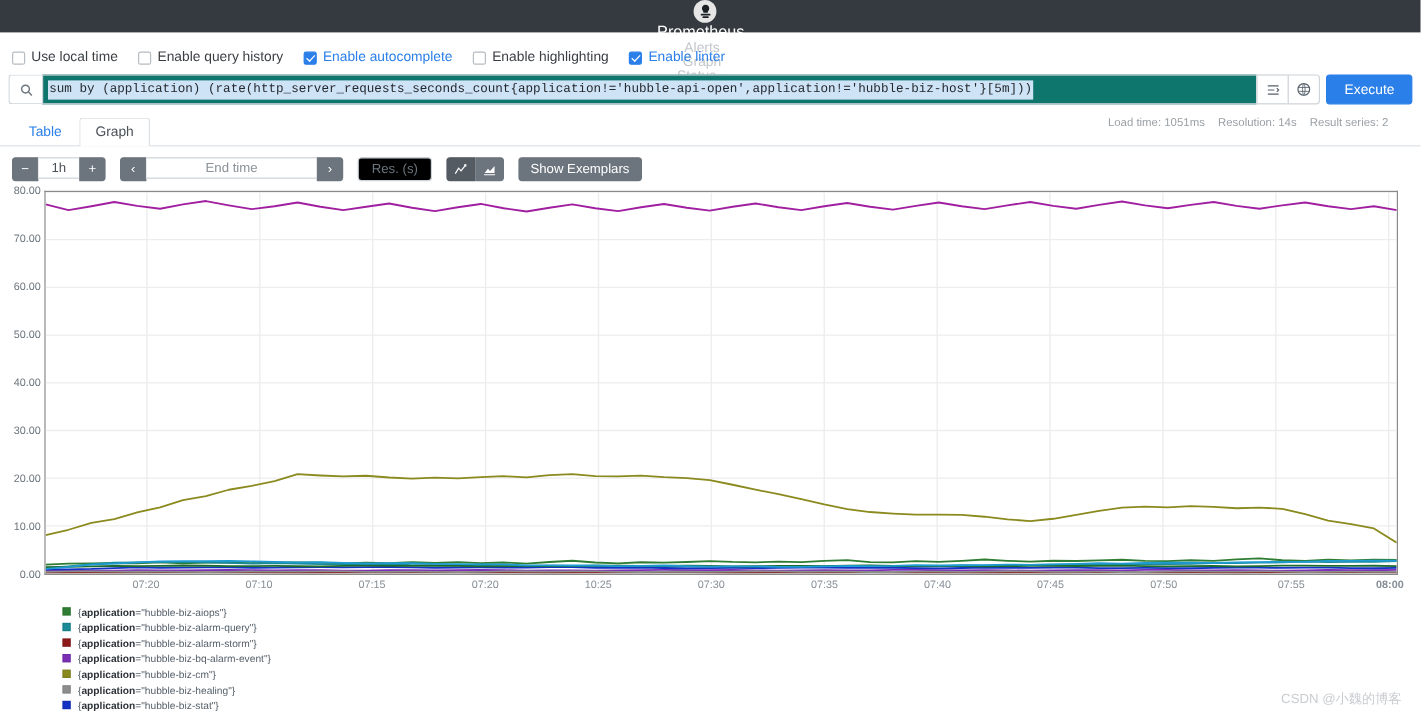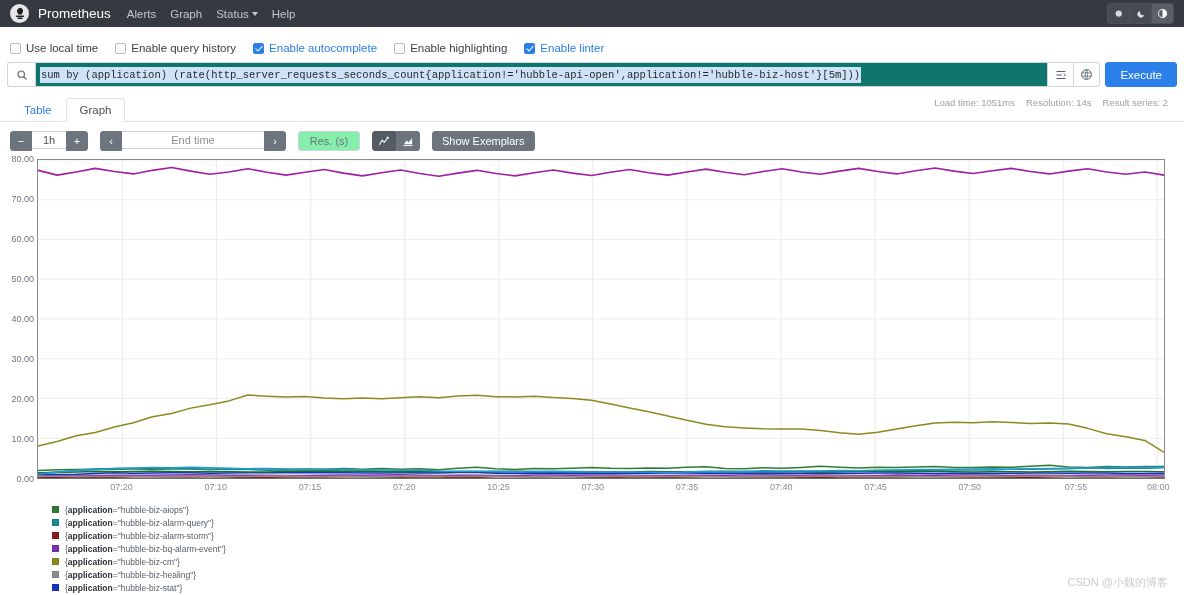--- a/index.html
+++ b/index.html
@@ -16,20 +16,21 @@
   }
 
   
   .navbar {
     height: 27px;
     background: #343a40;
     display: flex;
     align-items: center;
     padding: 0 10px;
     box-sizing: border-box;
+    flex-direction: column;
   }
   .brand-logo {
     width: 19px; height: 19px;
     border-radius: 50%;
     background: #e6e6e6;
     margin-right: 9px;
     display: flex; align-items: center; justify-content: center;
     flex: none;
   }
   .brand-name {
@@ -201,21 +202,21 @@
   .tab.active {
     color: #495057;
     background: #fff;
     border-color: #dee2e6 #dee2e6 #fff;
   }
   .meta-info {
     margin-left: auto;
     font-size: 9.5px;
     color: #9aa0a6;
     padding-bottom: 3px;
-    padding-right: 16px;
+    padding-right: 27px;
     display: flex;
     gap: 11px;
     white-space: nowrap;
   }
 
   
   .ctrl-row {
     display: flex;
     align-items: center;
     padding: 9px 0 0 10px;
@@ -244,21 +245,21 @@
     font-size: 11px;
     height: 18px;
     display: flex; align-items: center; justify-content: center;
     box-sizing: border-box;
     cursor: text;
   }
   .range-field { width: 34px; }
   .endtime-field { width: 142px; }
   .res-field {
     width: 62px;
-    background: #86efac;
+    background: #000000;
     color: #6c757d;
     border: 1px solid #ced4da;
     border-radius: 3px;
     font-size: 11px;
     height: 20px;
     display: flex; align-items: center; justify-content: center;
     box-sizing: border-box;
     cursor: text;
   }
   .gbtn.active-tog { background: #545b62; border-color: #545b62; }
@@ -529,21 +530,21 @@
         <div class="x-label" style="left: 15.8545%;">07:10</div>
         <div class="x-label" style="left: 24.2091%;">07:15</div>
         <div class="x-label" style="left: 32.5636%;">07:20</div>
         <div class="x-label" style="left: 40.9182%;">10:25</div>
         <div class="x-label" style="left: 49.2727%;">07:30</div>
         <div class="x-label" style="left: 57.6273%;">07:35</div>
         <div class="x-label" style="left: 65.9818%;">07:40</div>
         <div class="x-label" style="left: 74.3364%;">07:45</div>
         <div class="x-label" style="left: 82.6909%;">07:50</div>
         <div class="x-label" style="left: 91.0455%; padding-left: 24px;">07:55</div>
-        <div class="x-label" style="left: 99.4%;">08:00</div>
+        <div class="x-label" style="left: 99.4%; font-weight: bold;">08:00</div>
       </div>
   </div>
 
   <div class="legend" id="legend">
       <div class="legend-item">
         <span class="swatch" style="background: rgb(46, 125, 50);"></span>
         <span class="legend-text">{<b>application</b>="hubble-biz-aiops"}</span>
       </div>
       <div class="legend-item">
         <span class="swatch" style="background: rgb(26, 138, 150);"></span>

